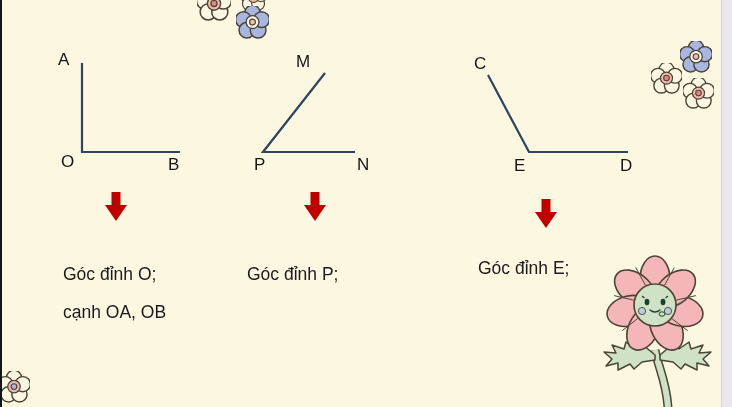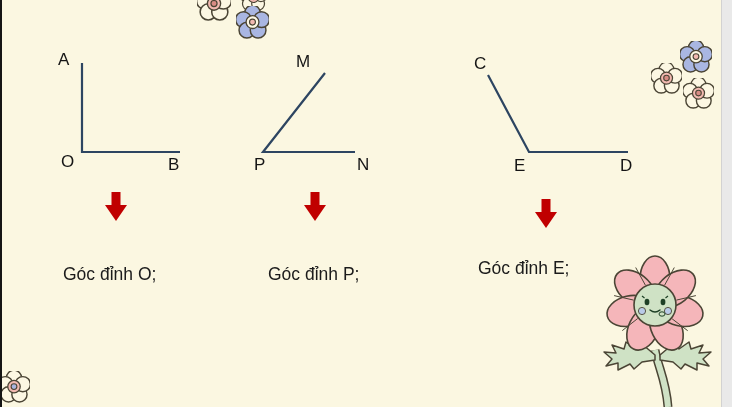--- a/index.html
+++ b/index.html
@@ -75,22 +75,23 @@
   </svg>
   <svg class="down-arrow" style="left:304px;top:192px;" width="22" height="30">
     <path d="M6.5,0 L15.5,0 L15.5,13 L22,13 L11,29 L0,13 L6.5,13 Z" fill="#c00000"></path>
   </svg>
   <svg class="down-arrow" style="left:535px;top:199px;" width="22" height="30">
     <path d="M6.5,0 L15.5,0 L15.5,13 L22,13 L11,29 L0,13 L6.5,13 Z" fill="#c00000"></path>
   </svg>
 
   <div class="caption" style="left:63px; top:263px;">
     <div>Góc đỉnh O;</div>
+    <div>cạnh OA, OB</div>
   </div>
-  <div class="caption" style="left:268px; top:263px;">
+  <div class="caption" style="left:247px; top:263px;">
     <div>Góc đỉnh P;</div>
   </div>
   <div class="caption" style="left:478px; top:257px;align-items:center;">
     <div>Góc đỉnh E;</div>
   </div>
 
   <svg class="flower" style="left:197px;top:-13px;" width="34" height="34" viewBox="0 0 40 40">
       <use href="#puff" style="--petal:#fcf7e3;--center:#f2b9b1;--inner:#d88b84;"></use>
     </svg>
   <svg class="flower" style="left:240px;top:-16px;" width="27" height="27" viewBox="0 0 40 40">

